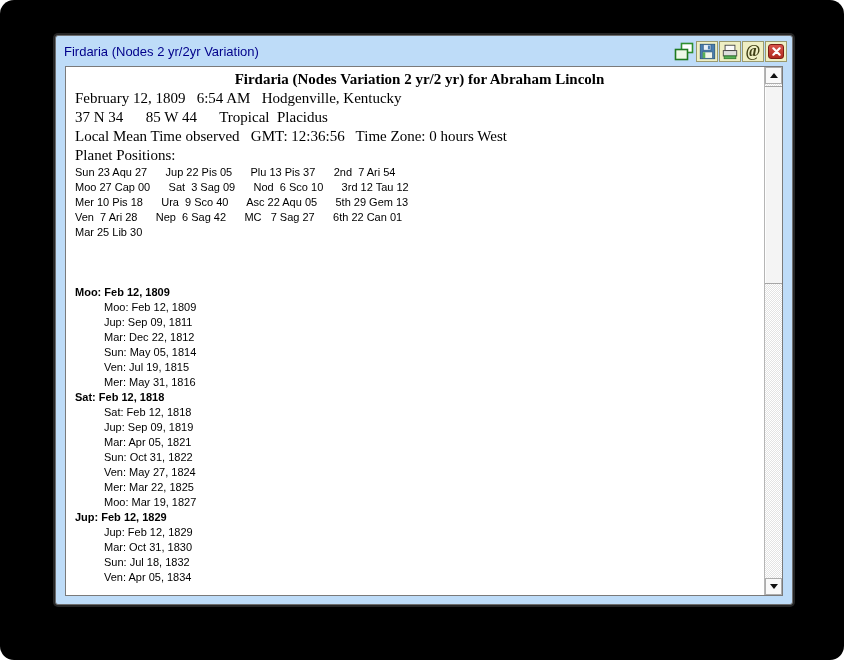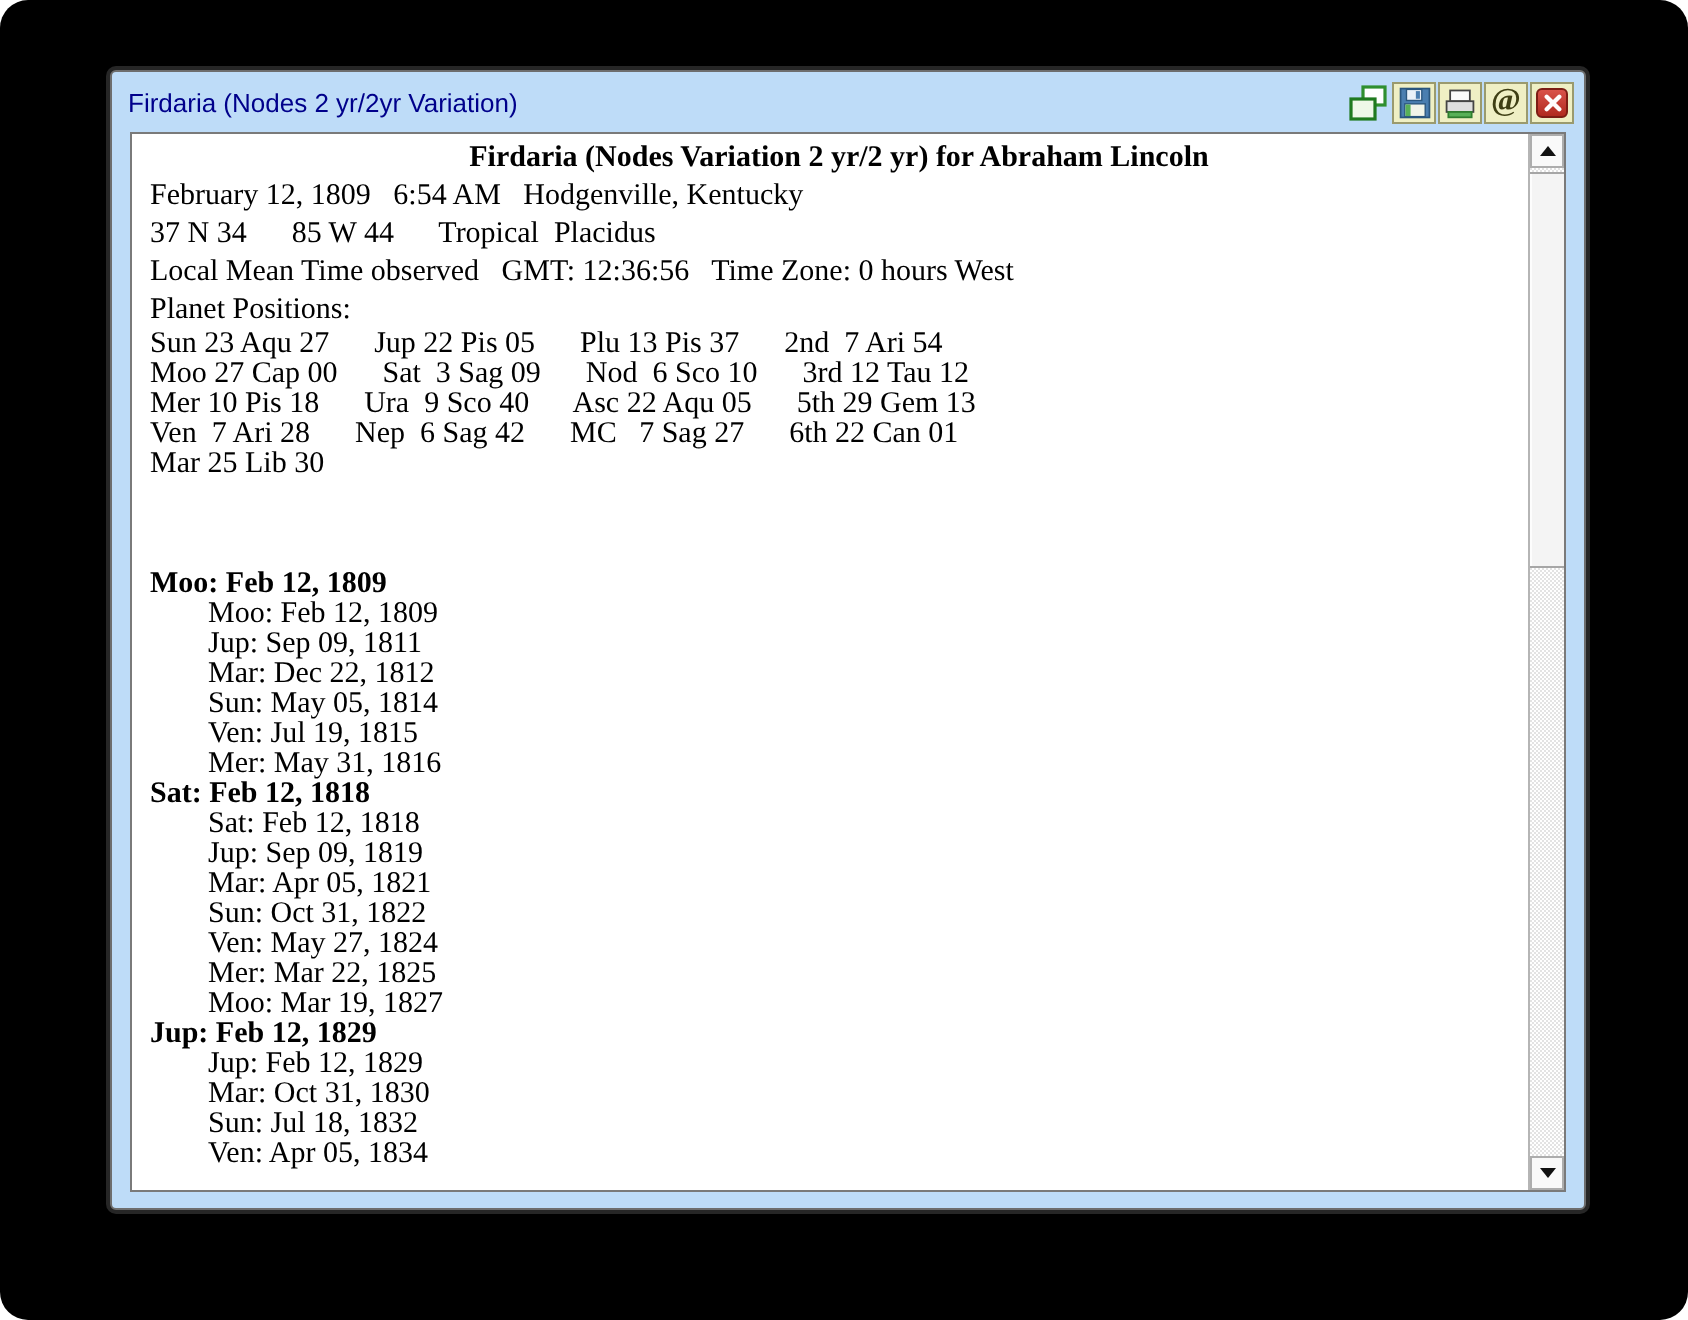--- a/index.html
+++ b/index.html
@@ -51,22 +51,22 @@
   }
   .text {
     flex:1; padding:3px 0 0 9px; overflow:hidden; color:#000;
   }
   .line-serif {
     font-family:"Liberation Serif", serif; font-size:15px; line-height:19px;
     white-space:pre;
   }
   .line-serif.rtitle { font-weight:bold; text-align:center; white-space:normal; }
   .line-mono {
-    font-family:Liberation Serif, serif;
-    font-size:15px; line-height:15px; white-space:pre;
+    font-family:Liberation Sans, sans-serif;
+    font-size:11px; line-height:15px; white-space:pre;
   }
   .line-mono.b { font-weight:bold; }
   .line-mono.ind { padding-left:29px; }
   .gap { height:45px; }
   
   .scrollbar {
     width:18px; border-left:1px solid #b5b5b5;
     display:flex; flex-direction:column; background:#f4f4f4;
   }
   .sb-btn {

